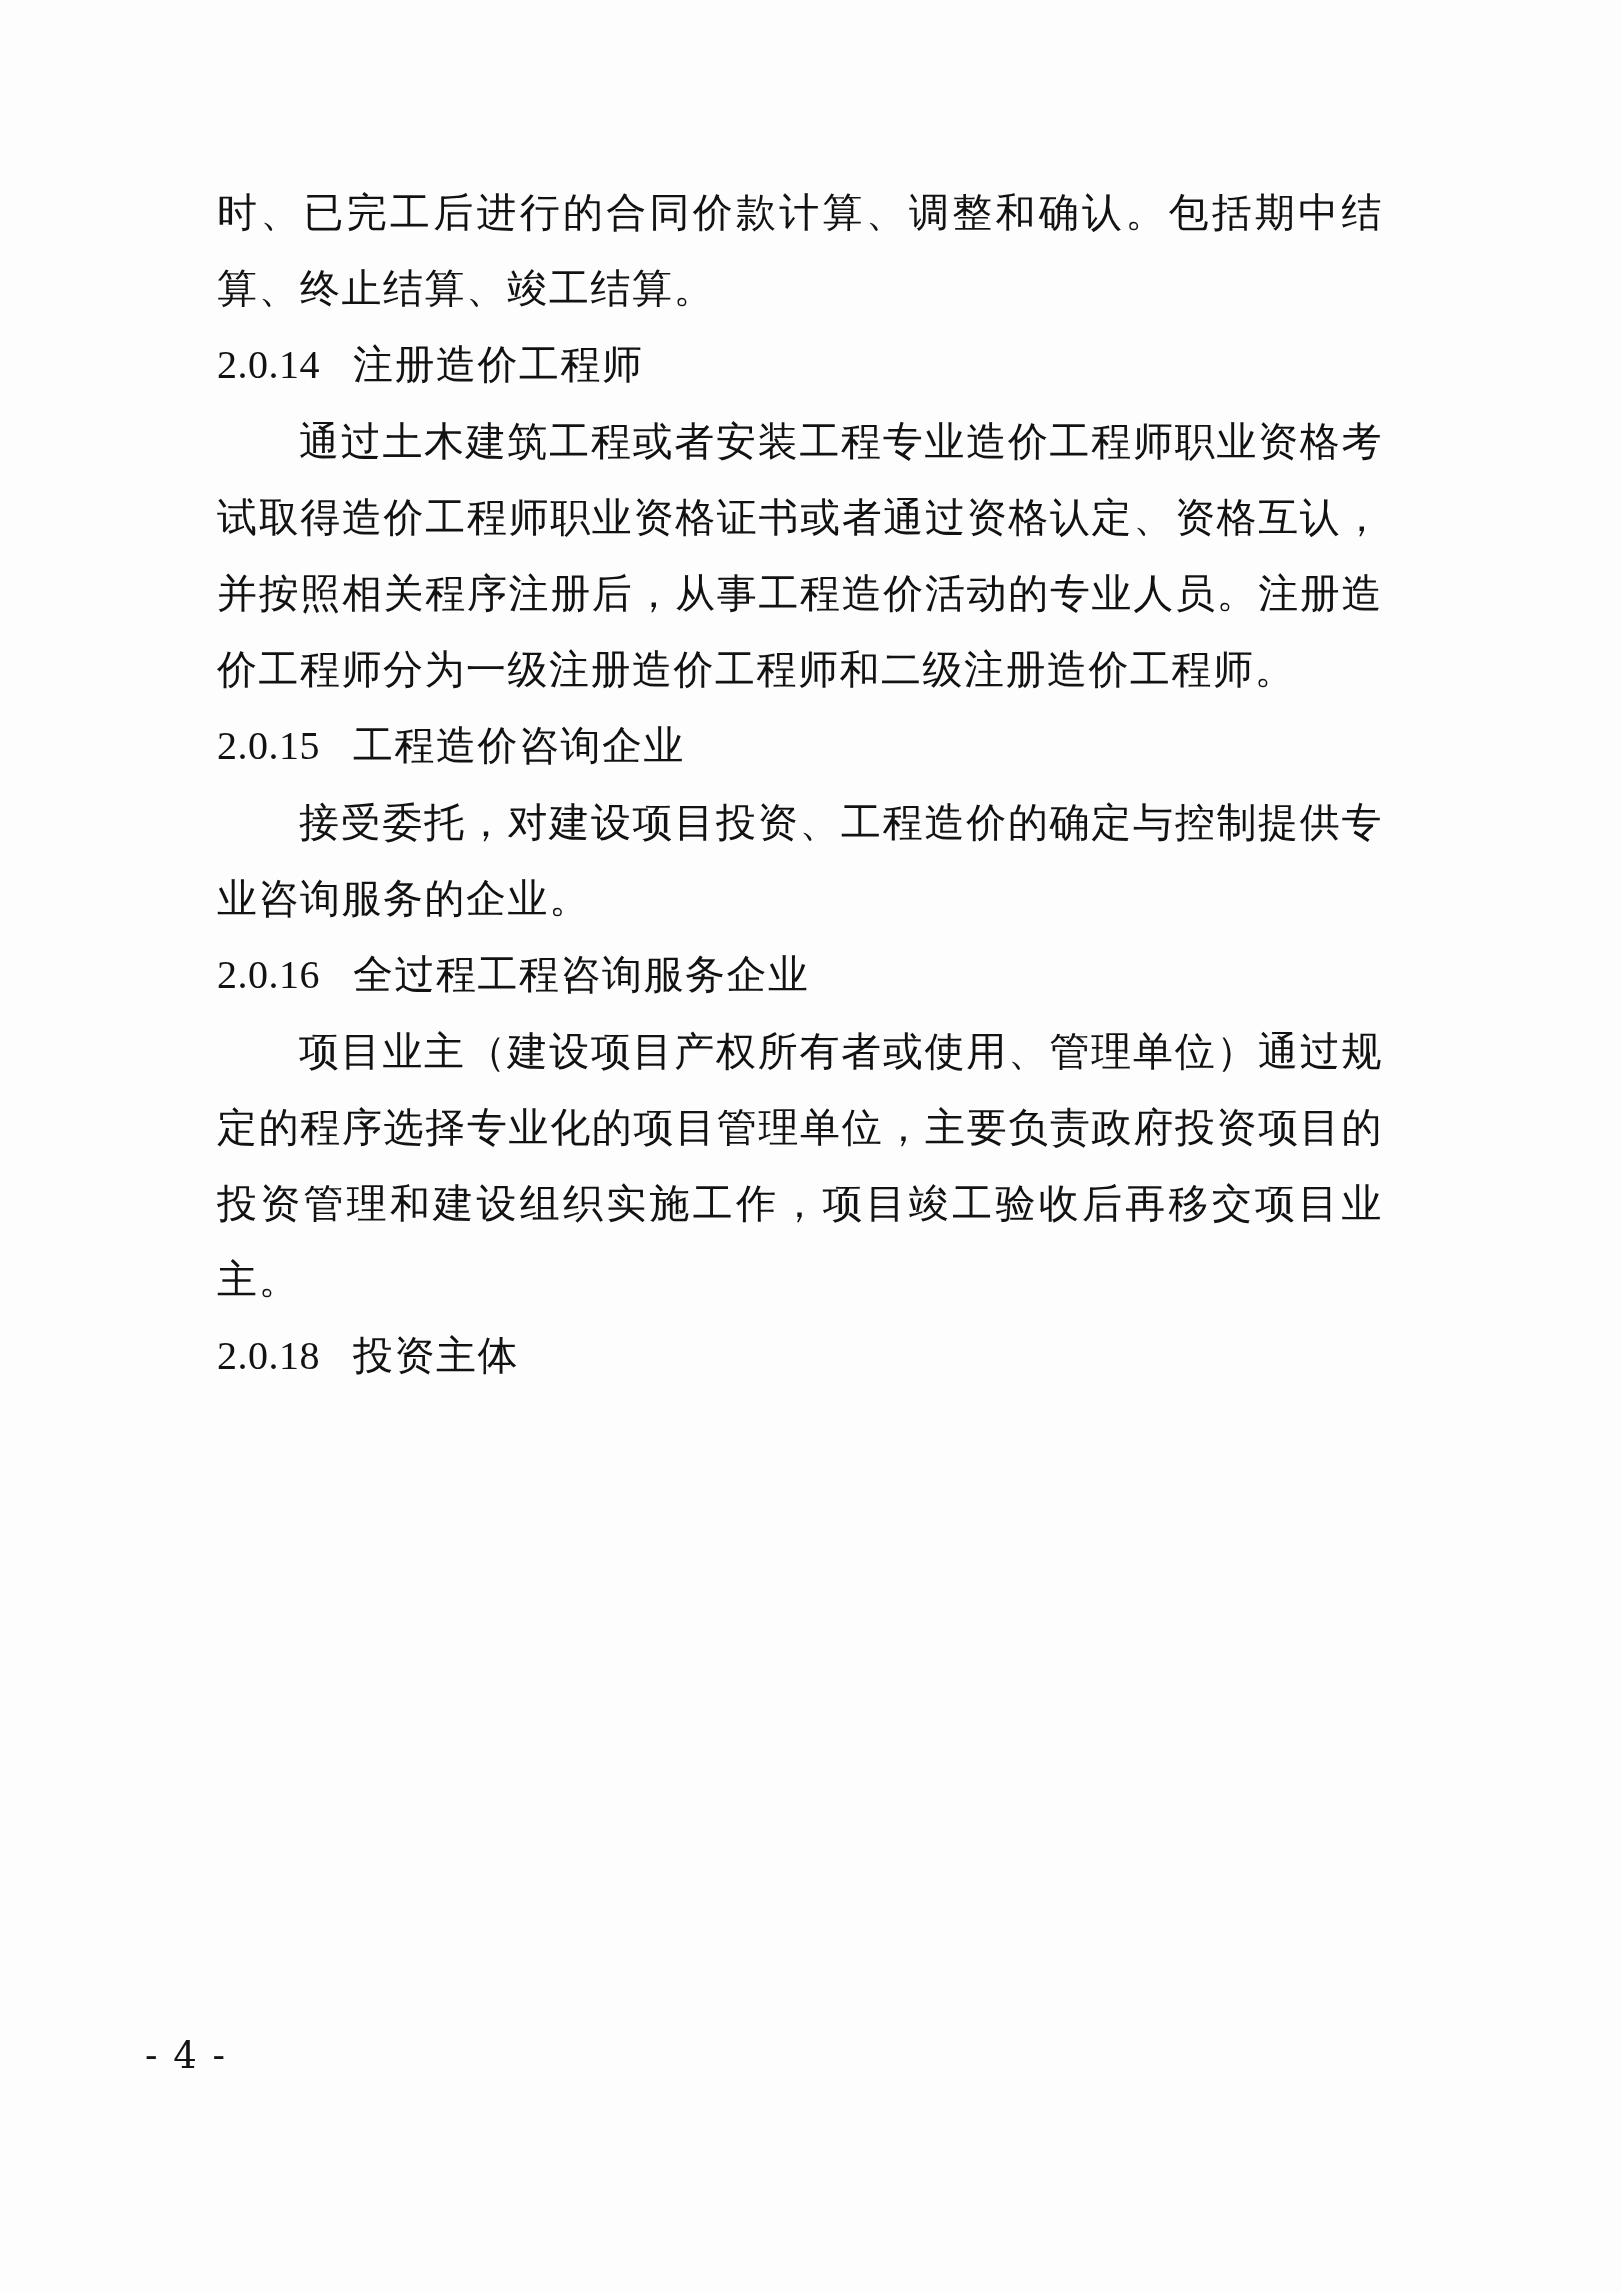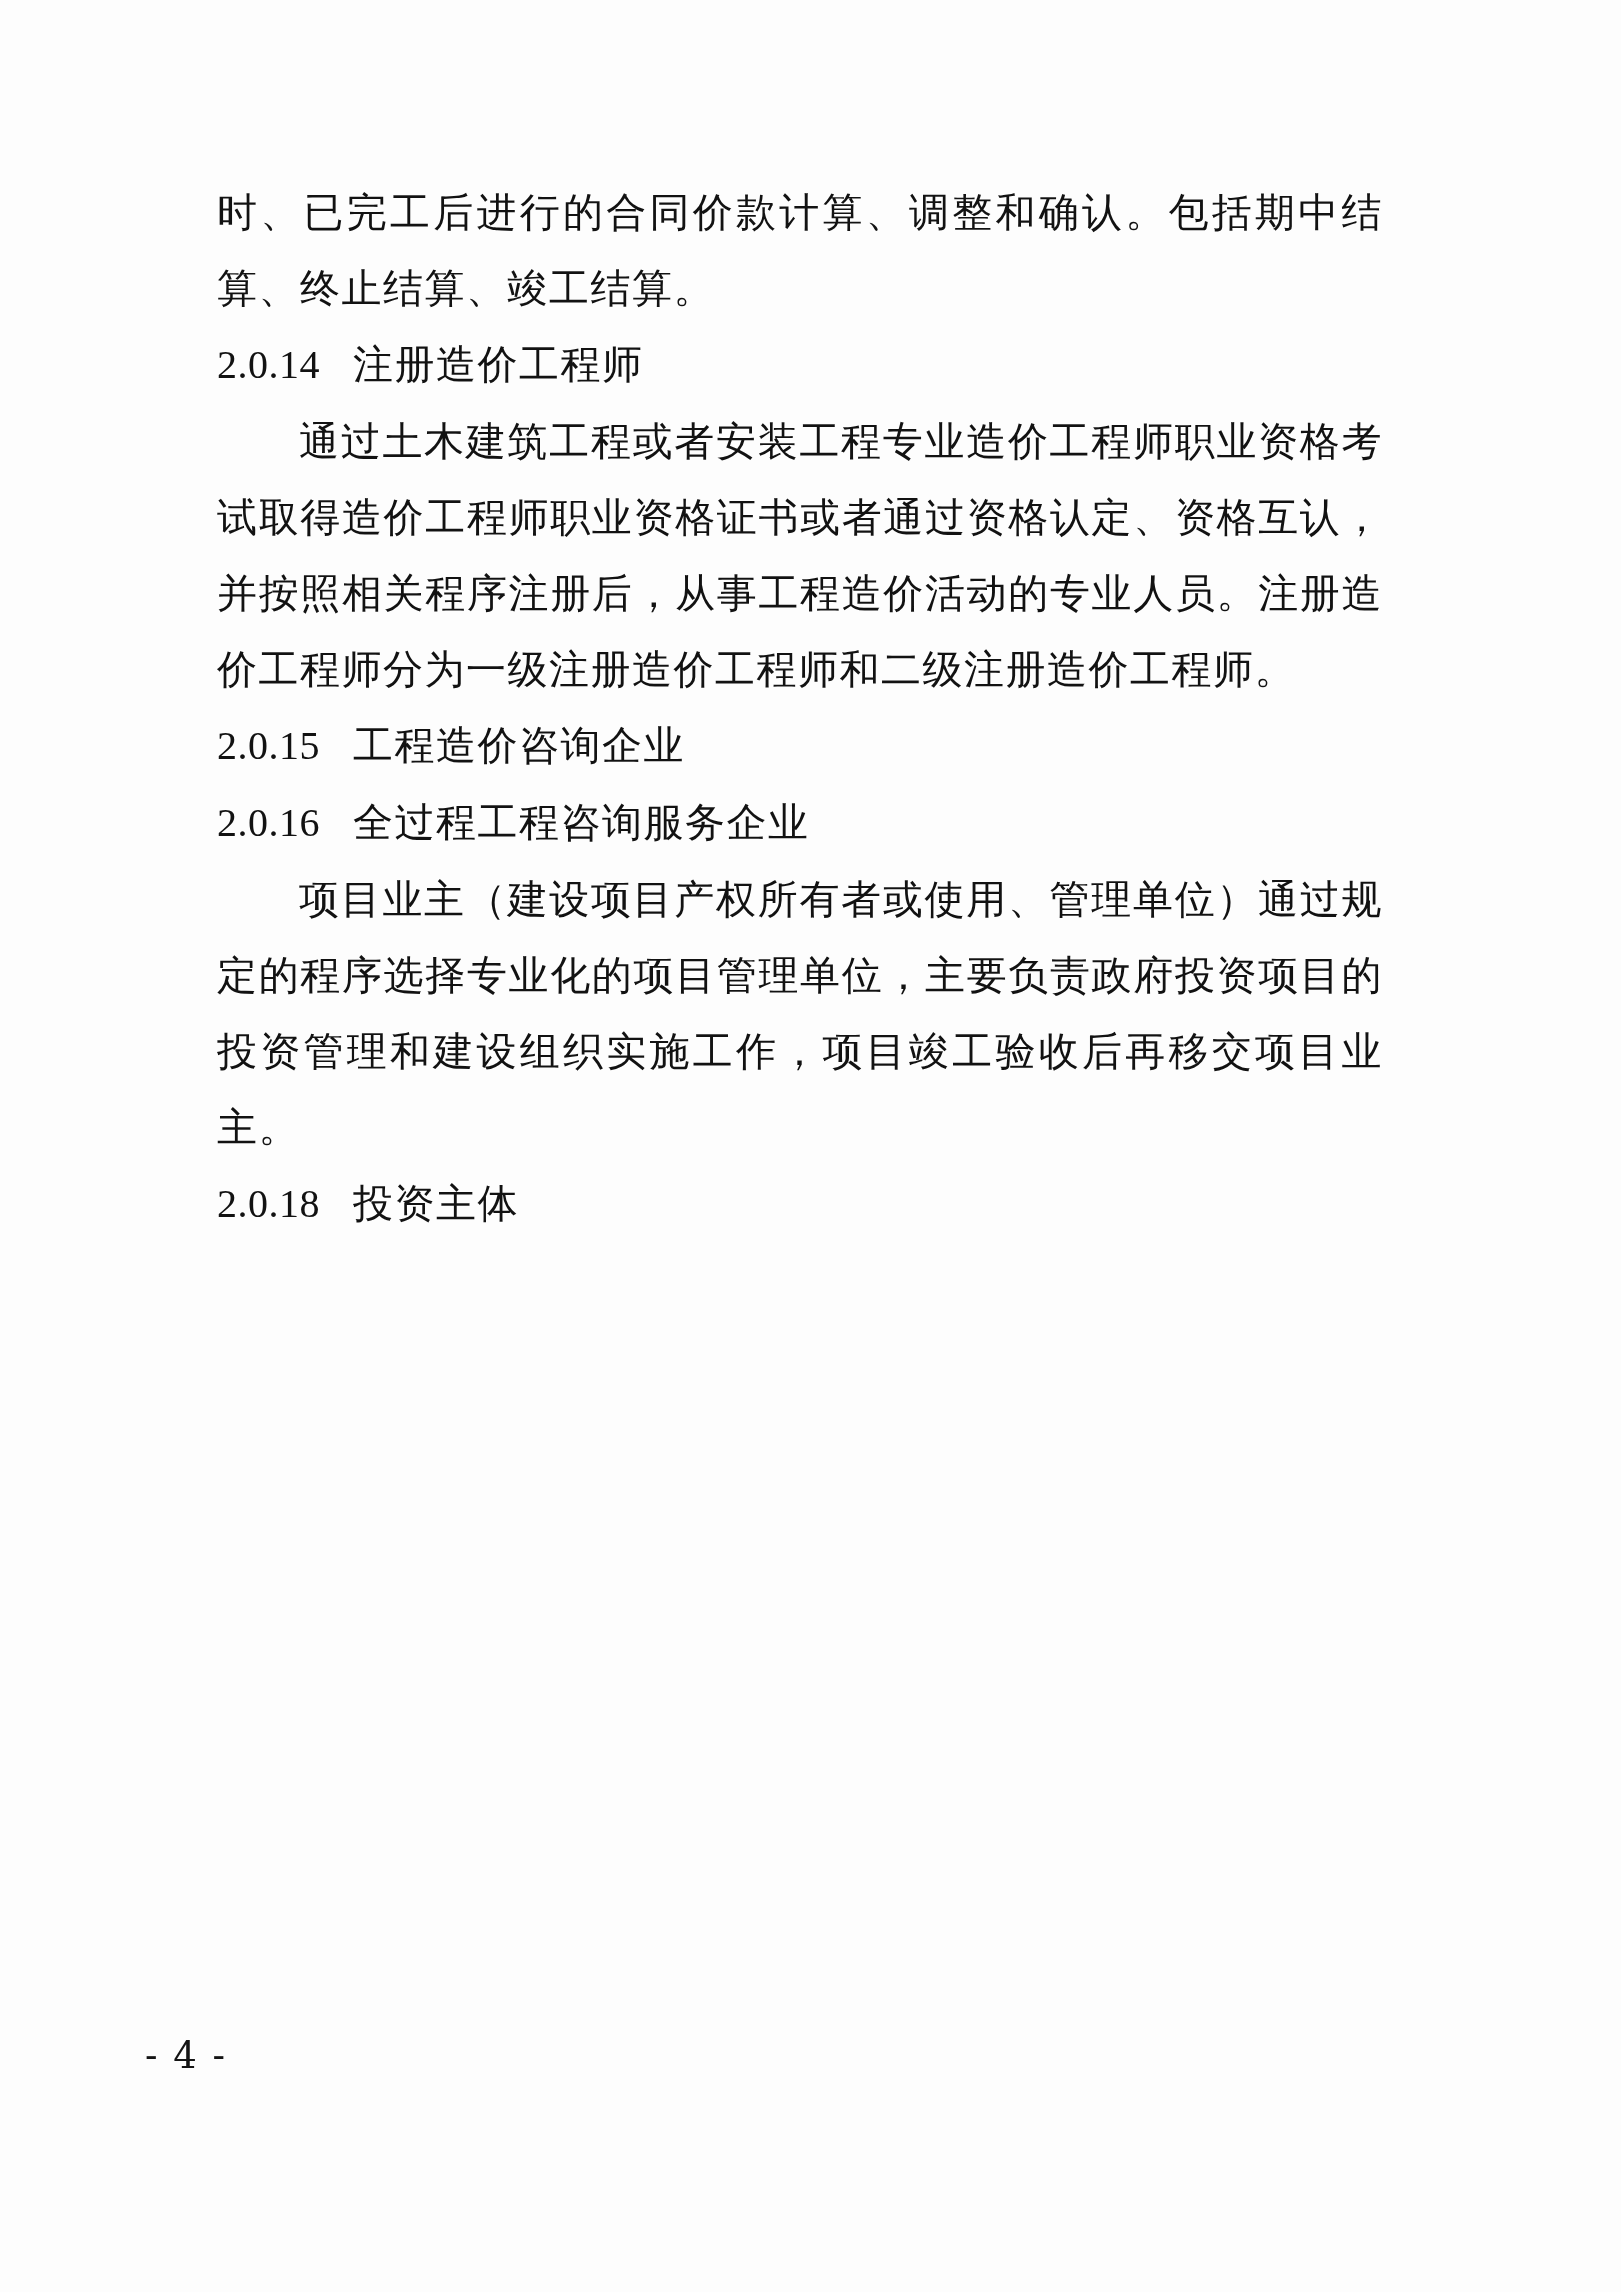--- a/index.html
+++ b/index.html
@@ -77,20 +77,21 @@
     <p class="heading">
       <span class="num">2.0.14</span><span class="gap"></span><span>注册造价工程师</span>
     </p>
 
     <p class="para indent">通过土木建筑工程或者安装工程专业造价工程师职业资格考试取得造价工程师职业资格证书或者通过资格认定、资格互认，并按照相关程序注册后，从事工程造价活动的专业人员。注册造价工程师分为一级注册造价工程师和二级注册造价工程师。</p>
 
     <p class="heading">
       <span class="num">2.0.15</span><span class="gap"></span><span>工程造价咨询企业</span>
     </p>
 
+    <p class="para indent">接受委托，对建设项目投资、工程造价的确定与控制提供专业咨询服务的企业。</p>
 
     <p class="heading">
       <span class="num">2.0.16</span><span class="gap"></span><span>全过程工程咨询服务企业</span>
     </p>
 
 
 
     <p class="para indent">项目业主（建设项目产权所有者或使用、管理单位）通过规定的程序选择专业化的项目管理单位，主要负责政府投资项目的投资管理和建设组织实施工作，项目竣工验收后再移交项目业主。</p>
 
     <p class="heading">

